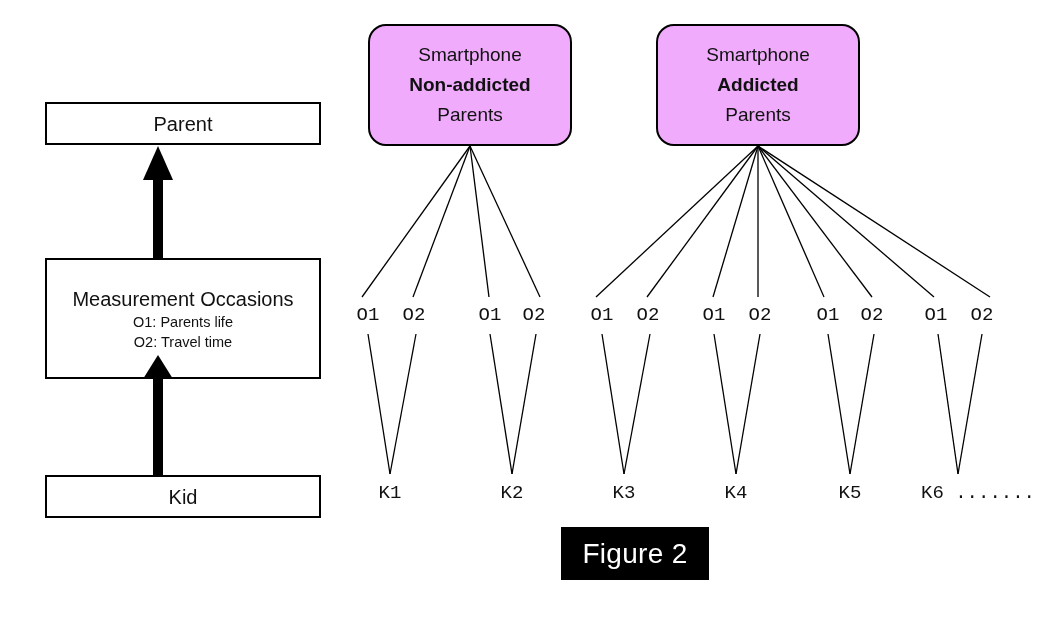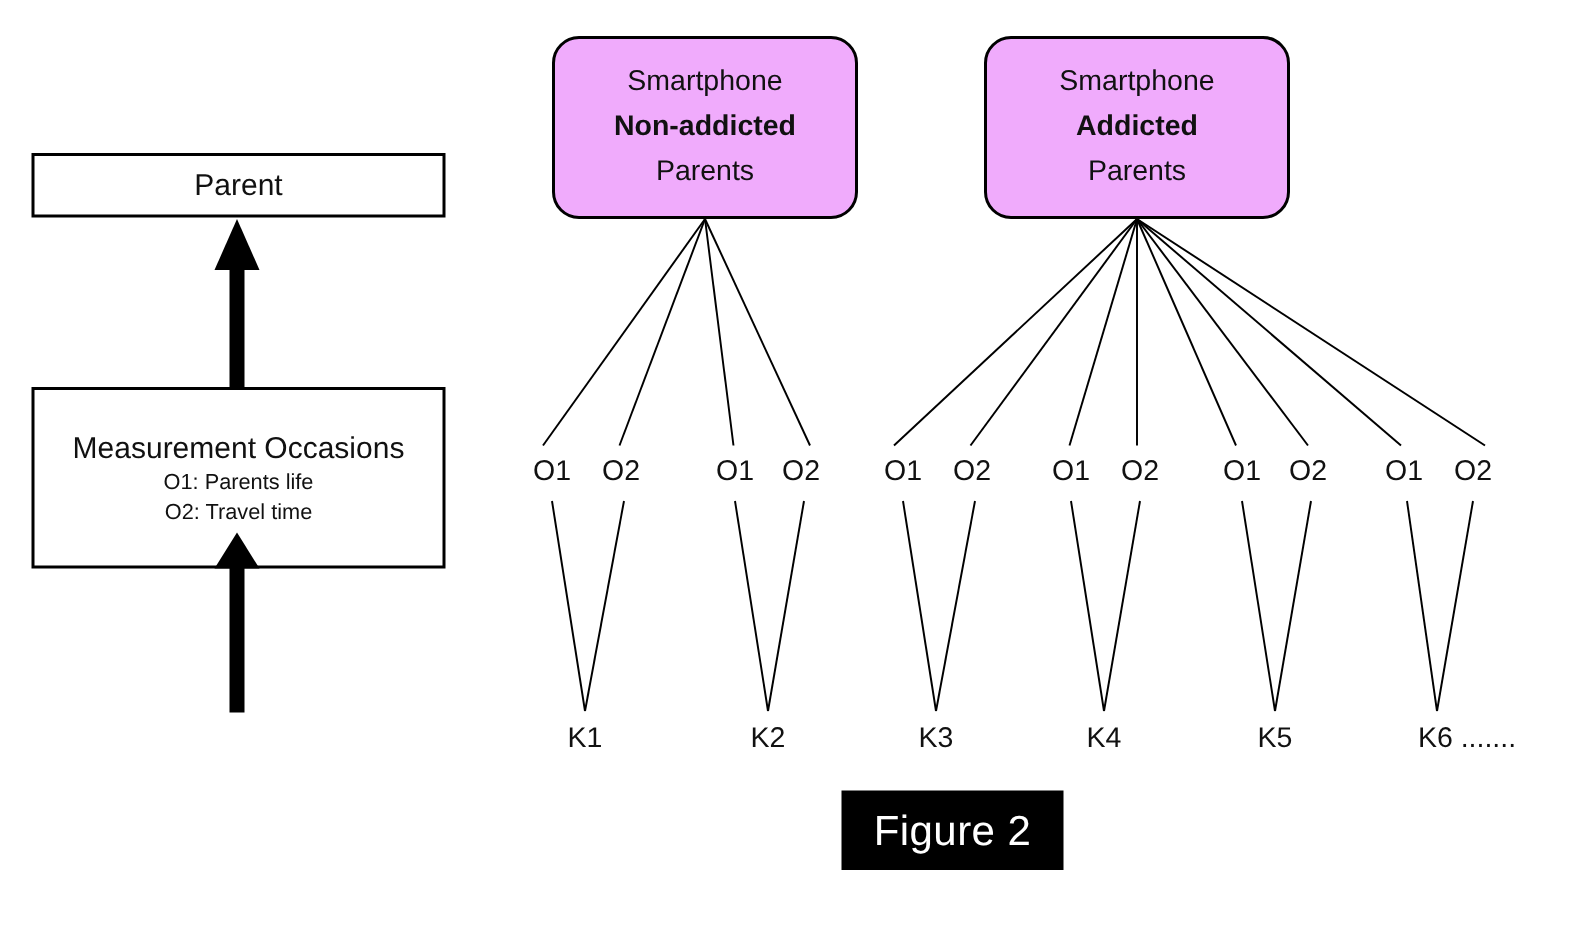--- a/index.html
+++ b/index.html
@@ -22,20 +22,21 @@
   .level-box {
     position: absolute;
     box-sizing: border-box;
     border: 2px solid #000000;
     background: #ffffff;
     display: flex;
     flex-direction: column;
     align-items: center;
     justify-content: center;
     text-align: center;
+    margin-left: 24px;
   }
   .level-title {
     font-size: 20px;
     line-height: 26px;
     color: #111111;
   }
   .level-sub {
     font-size: 14.5px;
     line-height: 20px;
     color: #111111;
@@ -68,20 +69,21 @@
 
   
   .node-label {
     position: absolute;
     font-size: 19px;
     line-height: 22px;
     color: #111111;
     white-space: nowrap;
     transform: translateX(-50%);
     text-align: center;
+    font-family: Liberation Mono, monospace;
   }
   .o-label { top: 304px; }
   .k-label { top: 482px; }
 
   
   #connector-layer, #arrow-layer {
     position: absolute;
     left: 0;
     top: 0;
     width: 1054px;
@@ -114,20 +116,23 @@
   <div class="level-box" id="box-parent">
     <div class="level-title">Parent</div>
   </div>
 
   <div class="level-box" id="box-measure">
     <div class="level-title">Measurement Occasions</div>
     <div class="level-sub">O1: Parents life</div>
     <div class="level-sub">O2: Travel time</div>
   </div>
 
+  <div class="level-box" id="box-kid">
+    <div class="level-title">Kid</div>
+  </div>
 
   <svg id="arrow-layer" viewBox="0 0 1054 620" xmlns="http://www.w3.org/2000/svg">
 
     <g>
       <rect x="153" y="372" width="10" height="103" fill="#000000"></rect>
       <polygon points="158,355 143,379 173,379" fill="#000000"></polygon>
     </g>
 
     <g>
       <rect x="153" y="172" width="10" height="86" fill="#000000"></rect>

